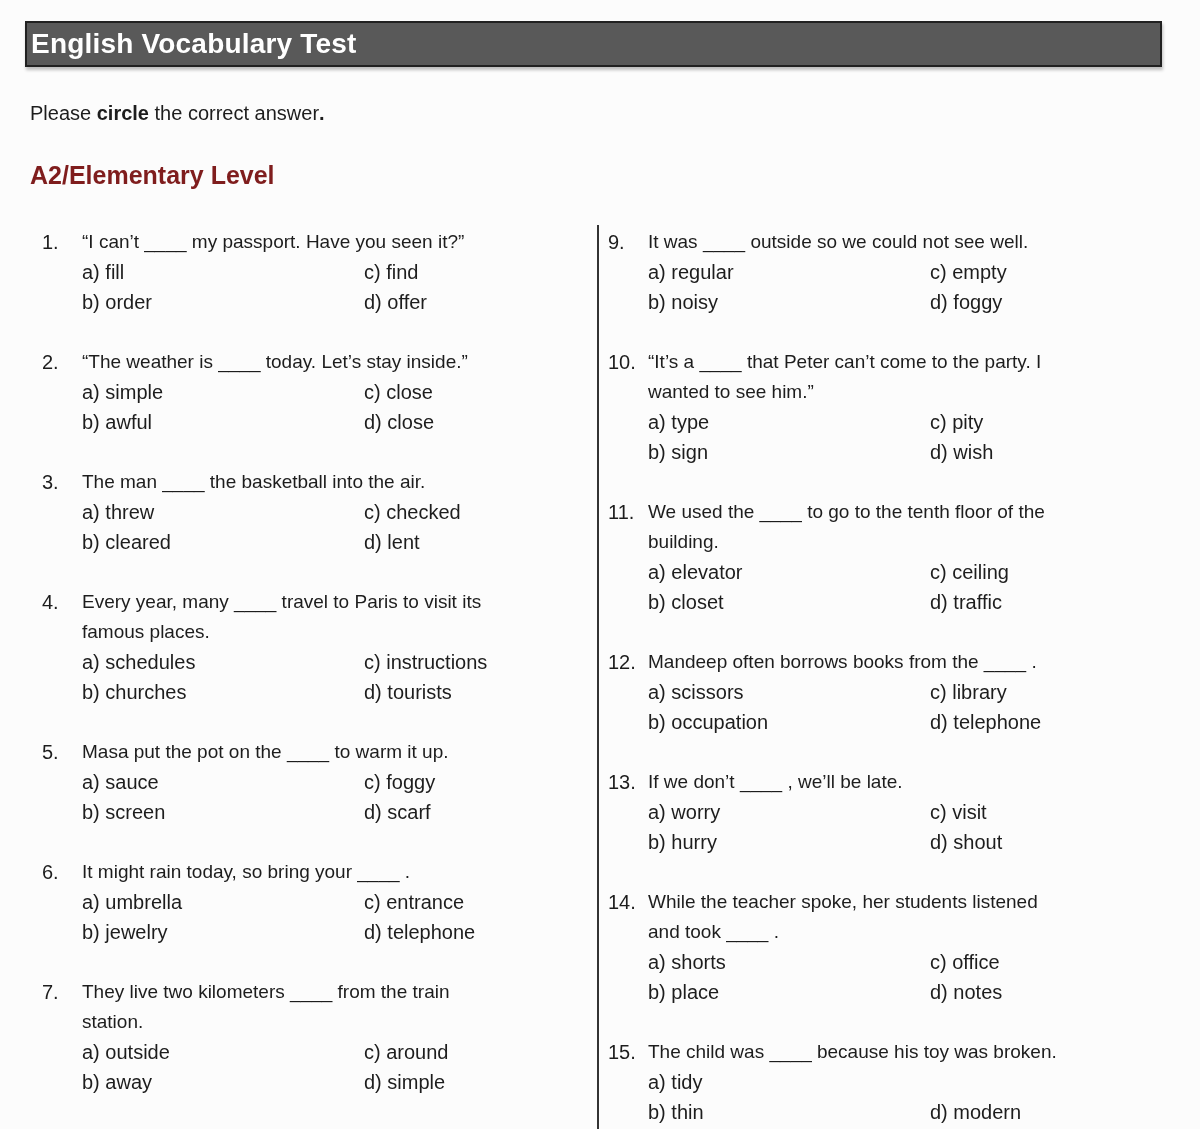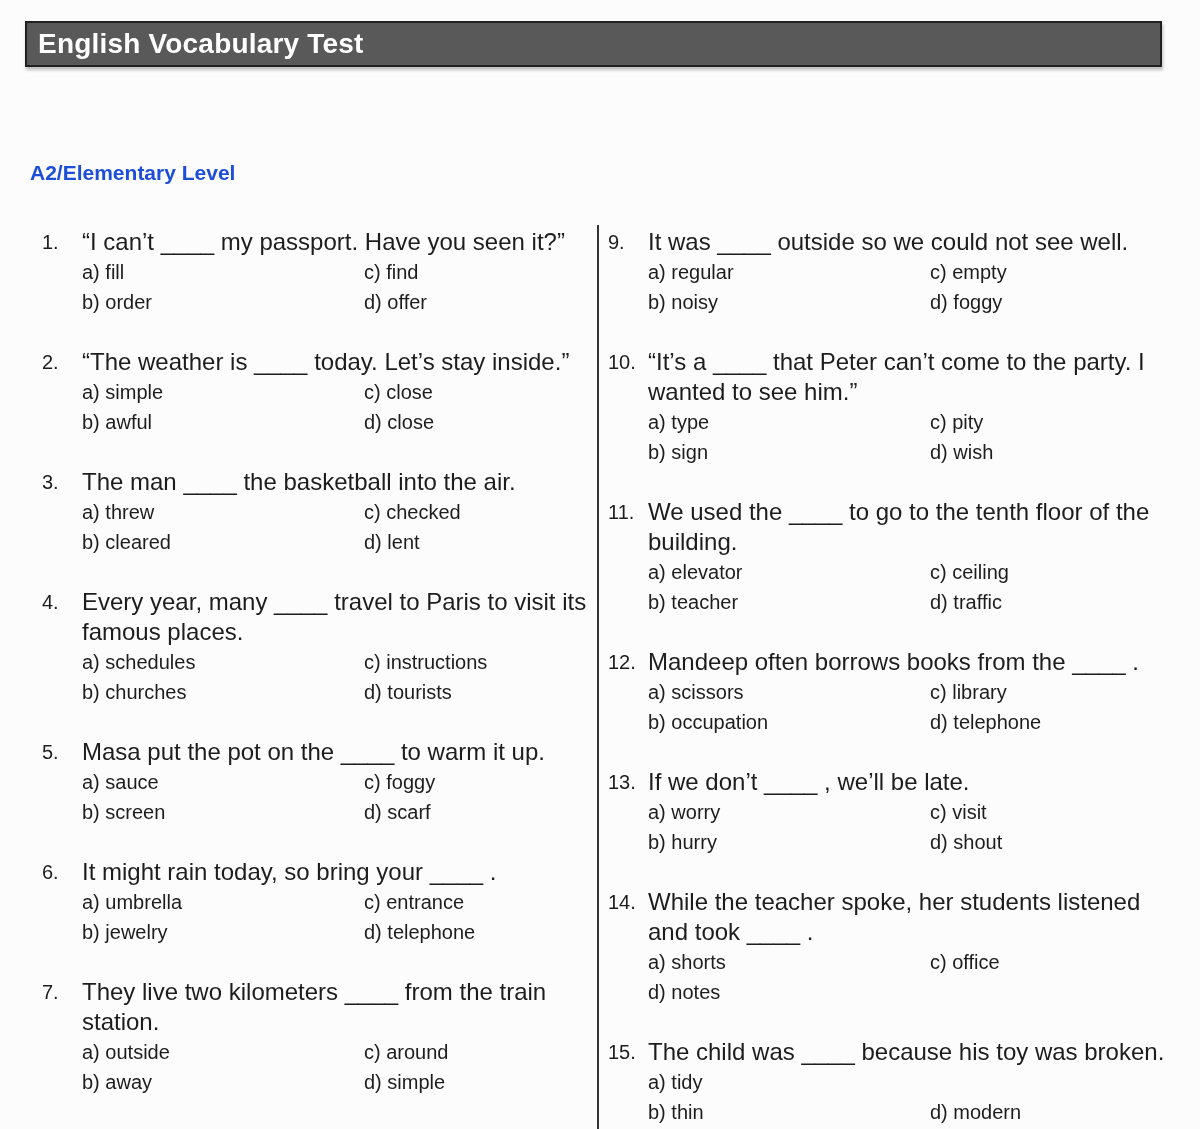--- a/index.html
+++ b/index.html
@@ -24,40 +24,40 @@
     width: 1133px;
     height: 42px;
     border: 2px solid #212121;
     box-shadow: 1px 3px 3px #bdbdbd;
     display: flex;
     align-items: center;
   }
   .header-title {
     font-size: 28px;
     font-weight: bold;
-    padding-left: 11px;
+    padding-left: 4px;
     letter-spacing: 0.2px;
   }
   .intro {
     position: absolute;
     left: 30px;
     top: 100px;
     margin: 0;
     font-size: 20px;
     line-height: 26px;
   }
   .intro b { font-weight: bold; }
   .section-title {
     position: absolute;
     left: 30px;
     top: 161px;
     margin: 0;
-    font-size: 21px;
+    font-size: 25px;
     font-weight: bold;
-    color: #1d4ed8;
+    color: #7f1d1d;
   }
   .divider {
     position: absolute;
     left: 597px;
     top: 225px;
     width: 2px;
     height: 904px;
     background: #333333;
   }
   .col {
@@ -72,21 +72,21 @@
   }
   .qnum {
     flex: none;
     width: 40px;
     font-size: 20px;
     line-height: 30px;
     white-space: nowrap;
   }
   .qbody { flex: 1; min-width: 0; }
   .qline {
-    font-size: 24px;
+    font-size: 19px;
     line-height: 30px;
     white-space: nowrap;
   }
   .opt-row { display: flex; }
   .opt {
     font-size: 20px;
     line-height: 30px;
     white-space: nowrap;
   }
   .opt-left  { flex: none; width: 282px; }
@@ -94,20 +94,21 @@
 </style>
 </head>
 <body style="background: rgb(252, 252, 252);">
 
 <div class="page">
 
   <div class="header-bar" style="background: rgb(89, 89, 89); border-color: rgb(33, 33, 33);">
     <span class="header-title" style="color: rgb(255, 255, 255);">English Vocabulary Test</span>
   </div>
 
+  <p class="intro"><span>Please </span><b>circle</b><span> the correct answer</span><b>.</b></p>
 
   <h2 class="section-title">A2/Elementary Level</h2>
 
   <div class="divider" style="background: rgb(51, 51, 51);"></div>
 
   <div class="col col-left">
       <div class="question">
         <div class="qnum">1.</div>
         <div class="qbody">
           <div class="qline">“I can’t ____ my passport. Have you seen it?”</div>
@@ -241,21 +242,21 @@
       <div class="question">
         <div class="qnum">11.</div>
         <div class="qbody">
           <div class="qline">We used the ____ to go to the tenth floor of the</div>
           <div class="qline">building.</div>
           <div class="opt-row">
             <div class="opt opt-left">a) elevator</div>
             <div class="opt opt-right">c) ceiling</div>
           </div>
           <div class="opt-row">
-            <div class="opt opt-left">b) teacher</div>
+            <div class="opt opt-left">b) closet</div>
             <div class="opt opt-right">d) traffic</div>
           </div>
         </div>
       </div>
       <div class="question">
         <div class="qnum">12.</div>
         <div class="qbody">
           <div class="qline">Mandeep often borrows books from the ____ .</div>
           <div class="opt-row">
             <div class="opt opt-left">a) scissors</div>
@@ -284,20 +285,21 @@
       <div class="question">
         <div class="qnum">14.</div>
         <div class="qbody">
           <div class="qline">While the teacher spoke, her students listened</div>
           <div class="qline">and took ____ .</div>
           <div class="opt-row">
             <div class="opt opt-left">a) shorts</div>
             <div class="opt opt-right">c) office</div>
           </div>
           <div class="opt-row">
+            <div class="opt opt-left">b) place</div>
             <div class="opt opt-right">d) notes</div>
           </div>
         </div>
       </div>
       <div class="question">
         <div class="qnum">15.</div>
         <div class="qbody">
           <div class="qline">The child was ____ because his toy was broken.</div>
           <div class="opt-row">
             <div class="opt opt-left">a) tidy</div>

